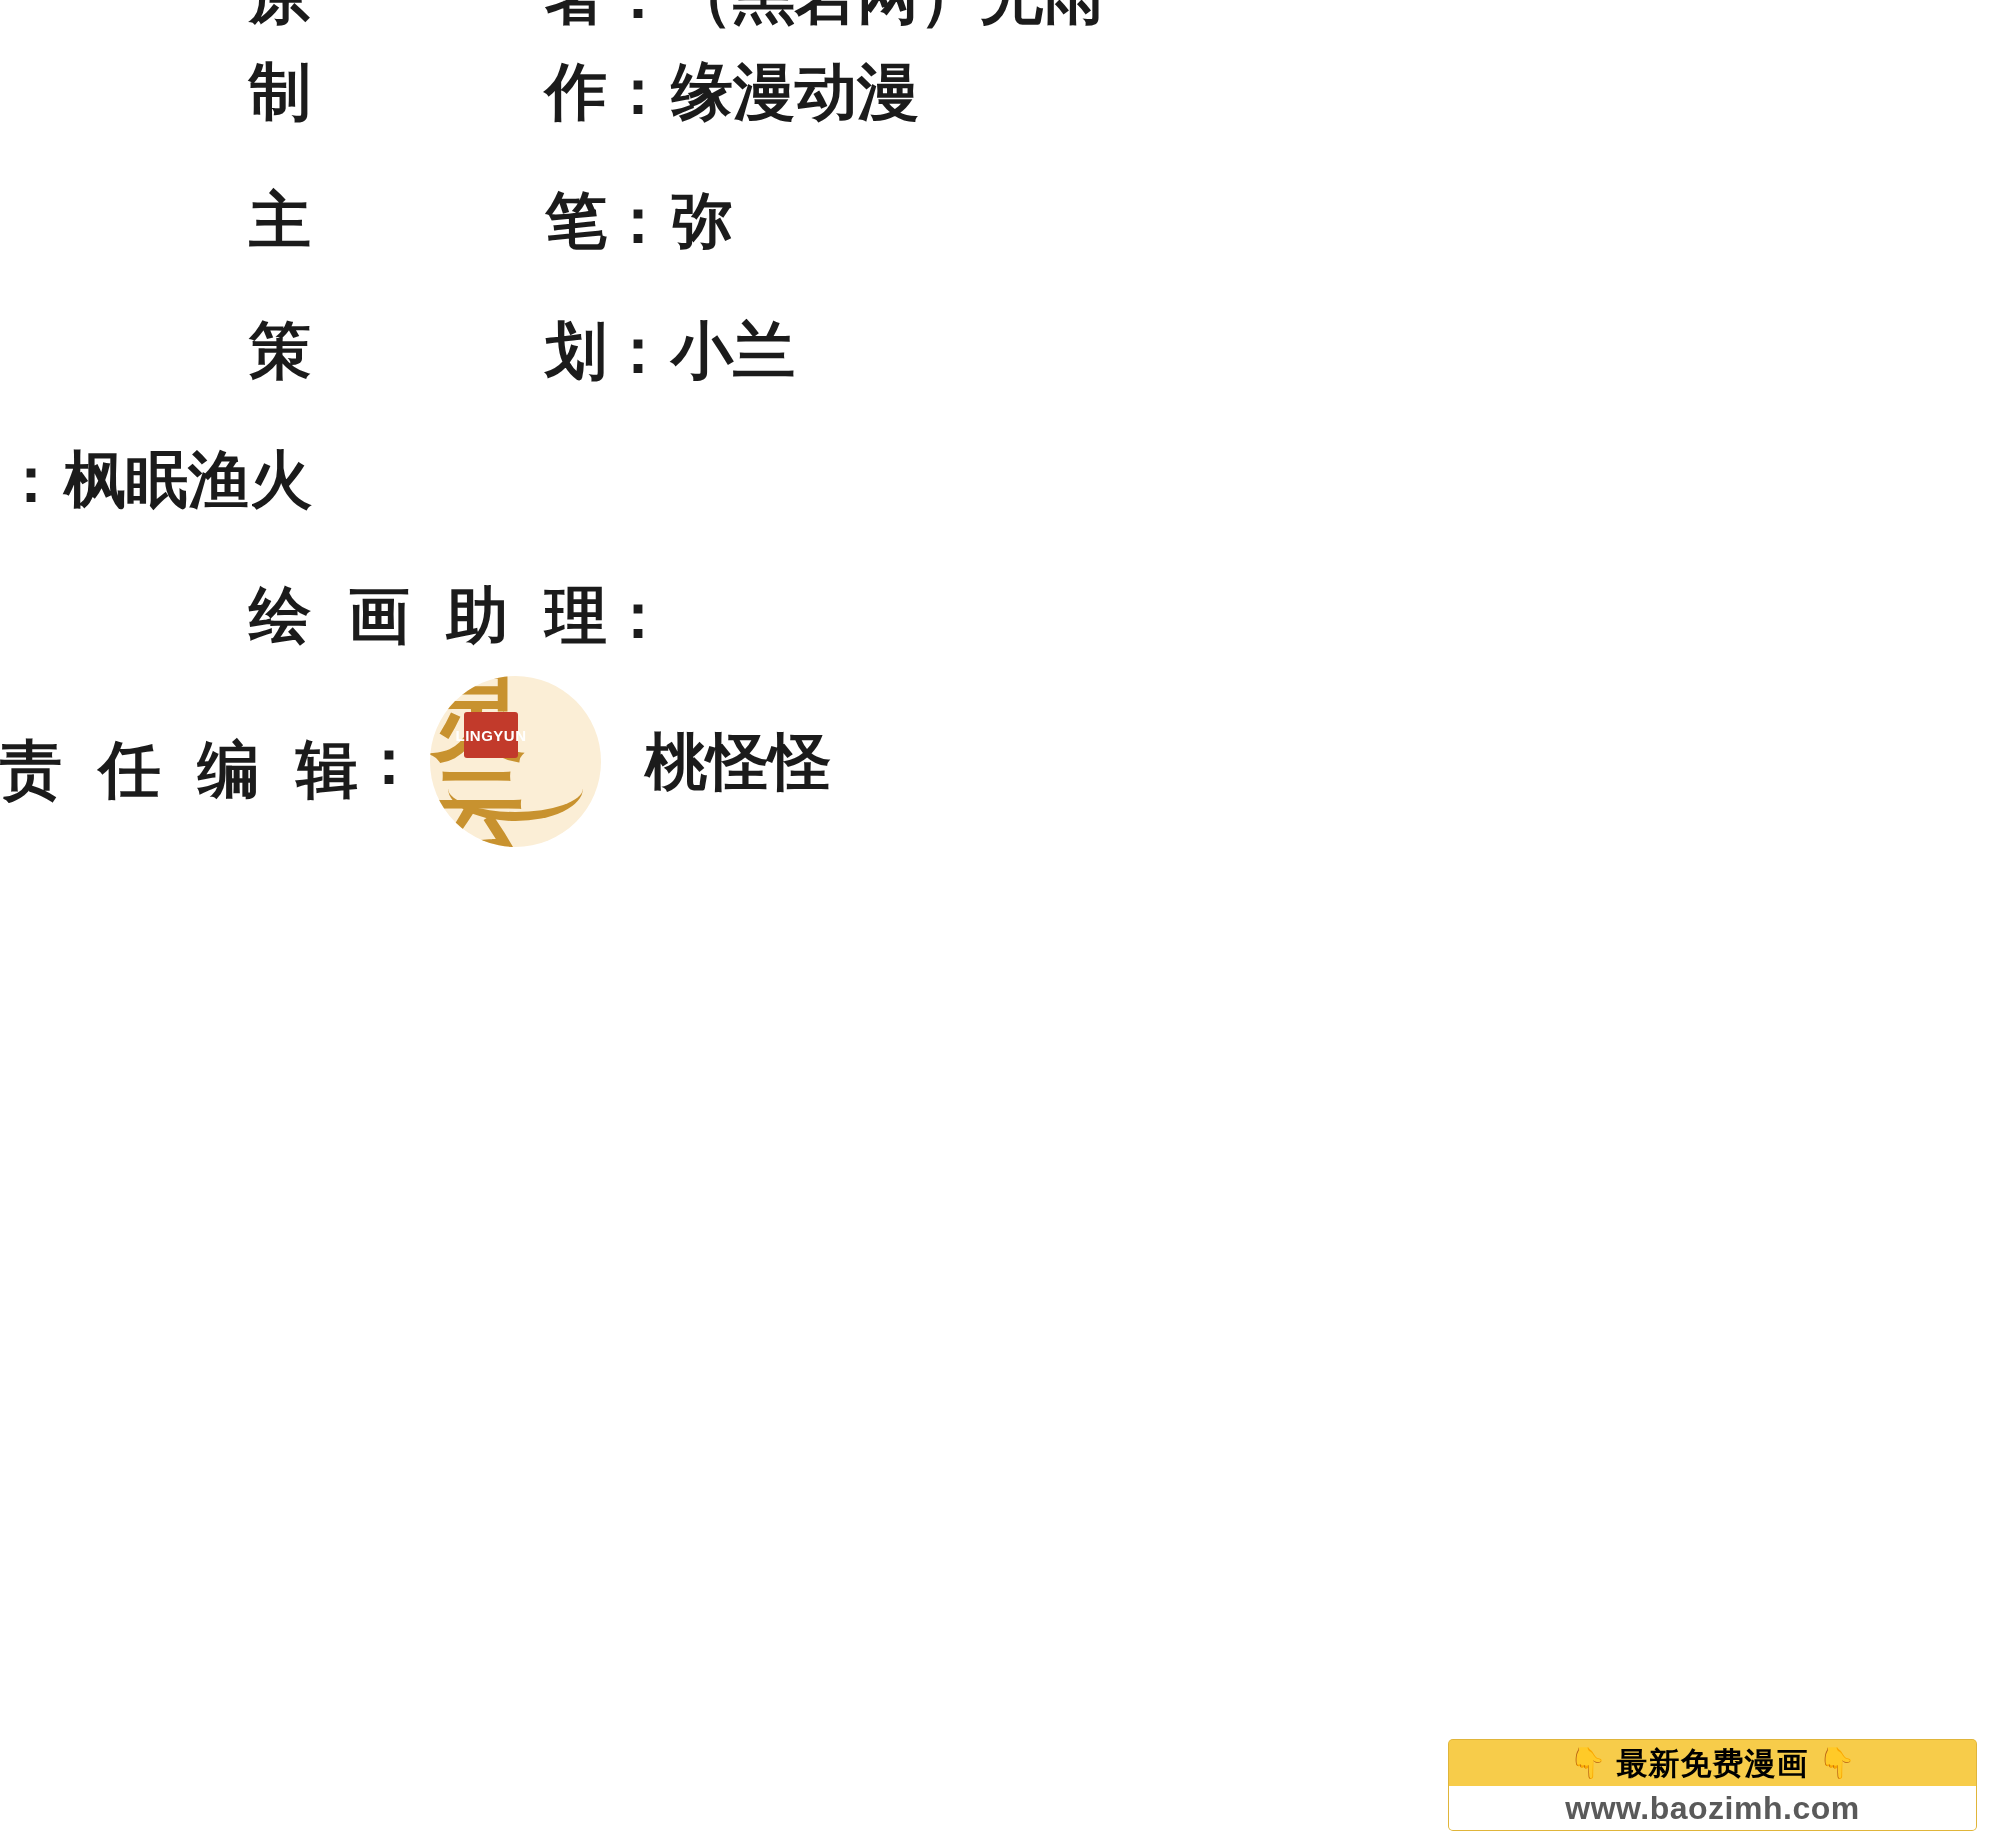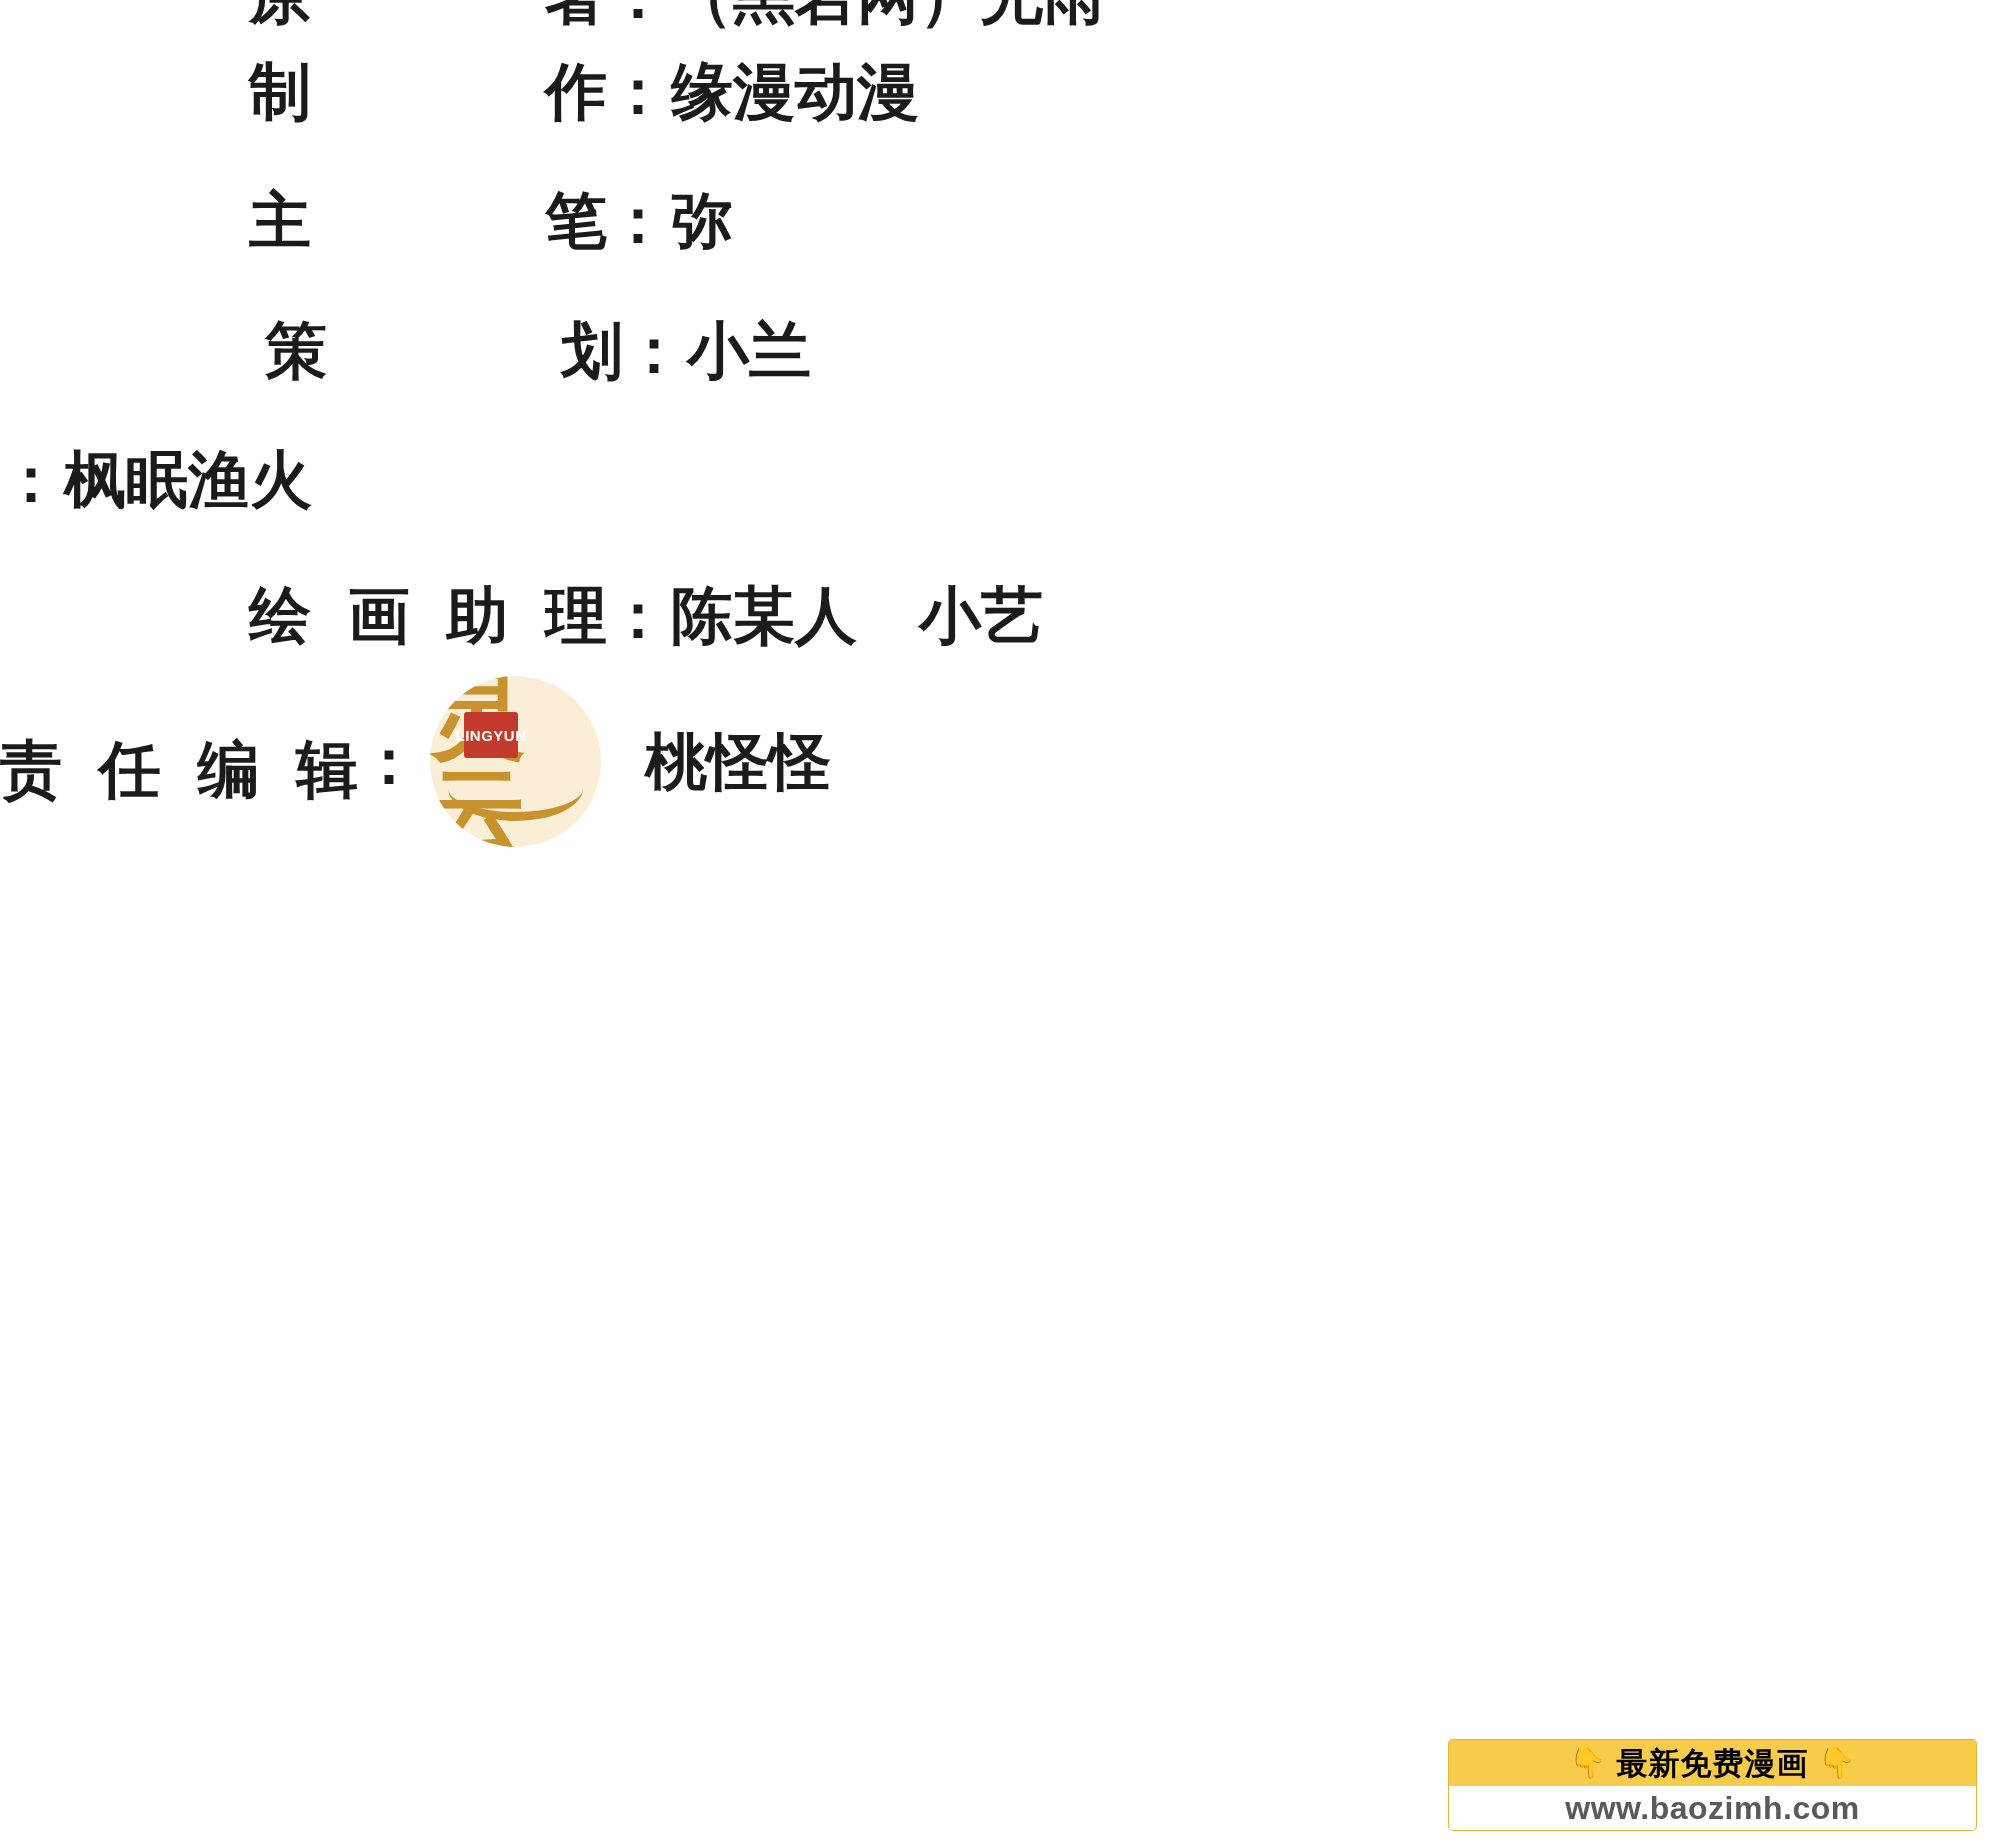--- a/index.html
+++ b/index.html
@@ -61,21 +61,21 @@
   
   .row-clipped {
     position: absolute;
     top: -58px;
     left: 0;
     right: 0;
   }
 
   .row-0  { position: absolute; top:  38px; left: 0; }
   .row-1  { position: absolute; top: 167px; left: 0; }
-  .row-2  { position: absolute; top: 297px; left: 16px; }
+  .row-2  { position: absolute; top: 297px; left: 0; }
   .row-3  { position: absolute; top: 426px; left: 0; }
   .row-4  { position: absolute; top: 567px; left: 0; font-family: Liberation Mono, monospace; }
   .row-5  { position: absolute; top: 708px; left: 0; }
 
   
   .editor-label {
     width: 358px;
     text-align: justify;
     text-align-last: justify;
     font-size: 62px;
@@ -223,21 +223,20 @@
   </div>
 
   <div class="credit-row row-3">
     <div class="credit-colon">：</div>
     <div class="credit-value">枫眠渔火</div>
   </div>
 
   <div class="credit-row row-4">
     <div class="credit-label">绘画助理</div>
     <div class="credit-colon">：</div>
-    <div class="credit-value">陈某人　小艺</div>
   </div>
 
   <div class="credit-row row-5">
     <div class="editor-label">责任编辑</div>
     <div class="credit-colon">：</div>
 
     <div class="seal">
       <div class="seal-swoosh"></div>
       <div class="seal-glyph">灵云</div>
       <div class="seal-badge">

